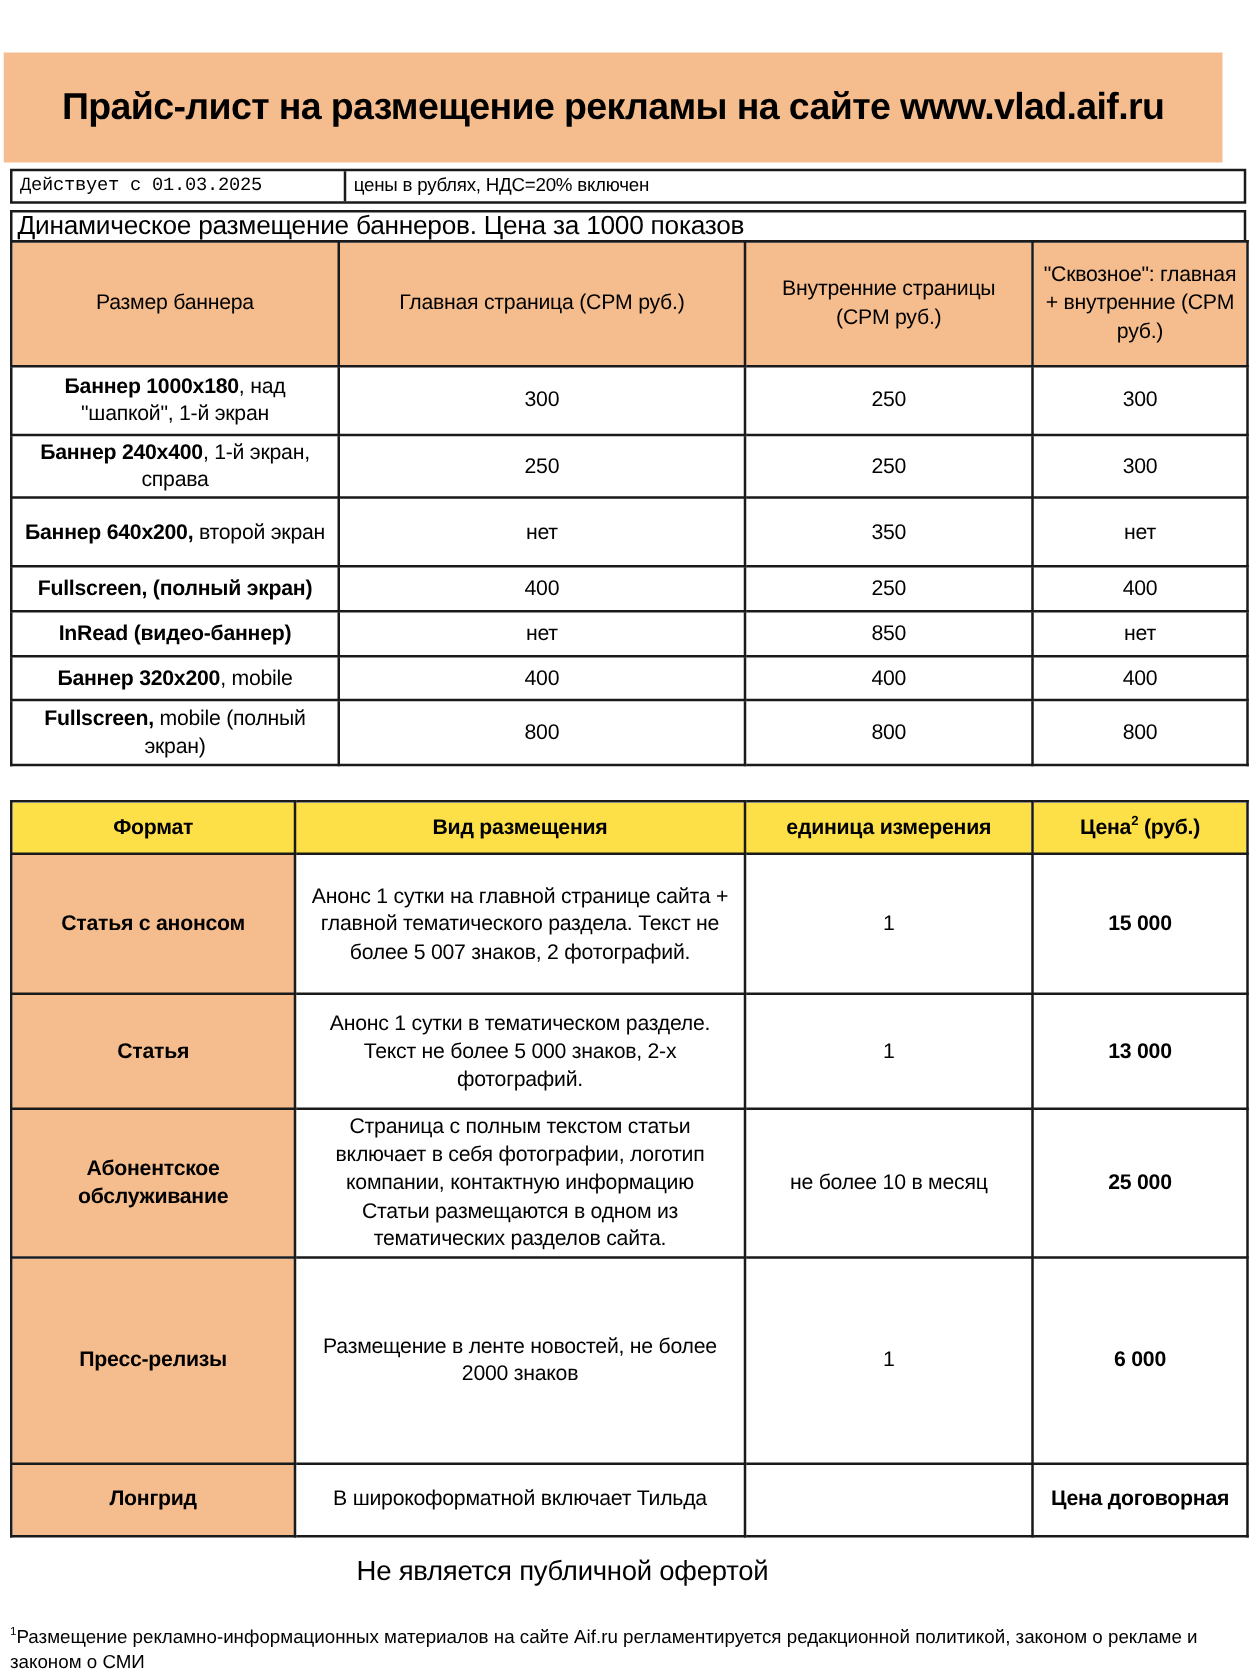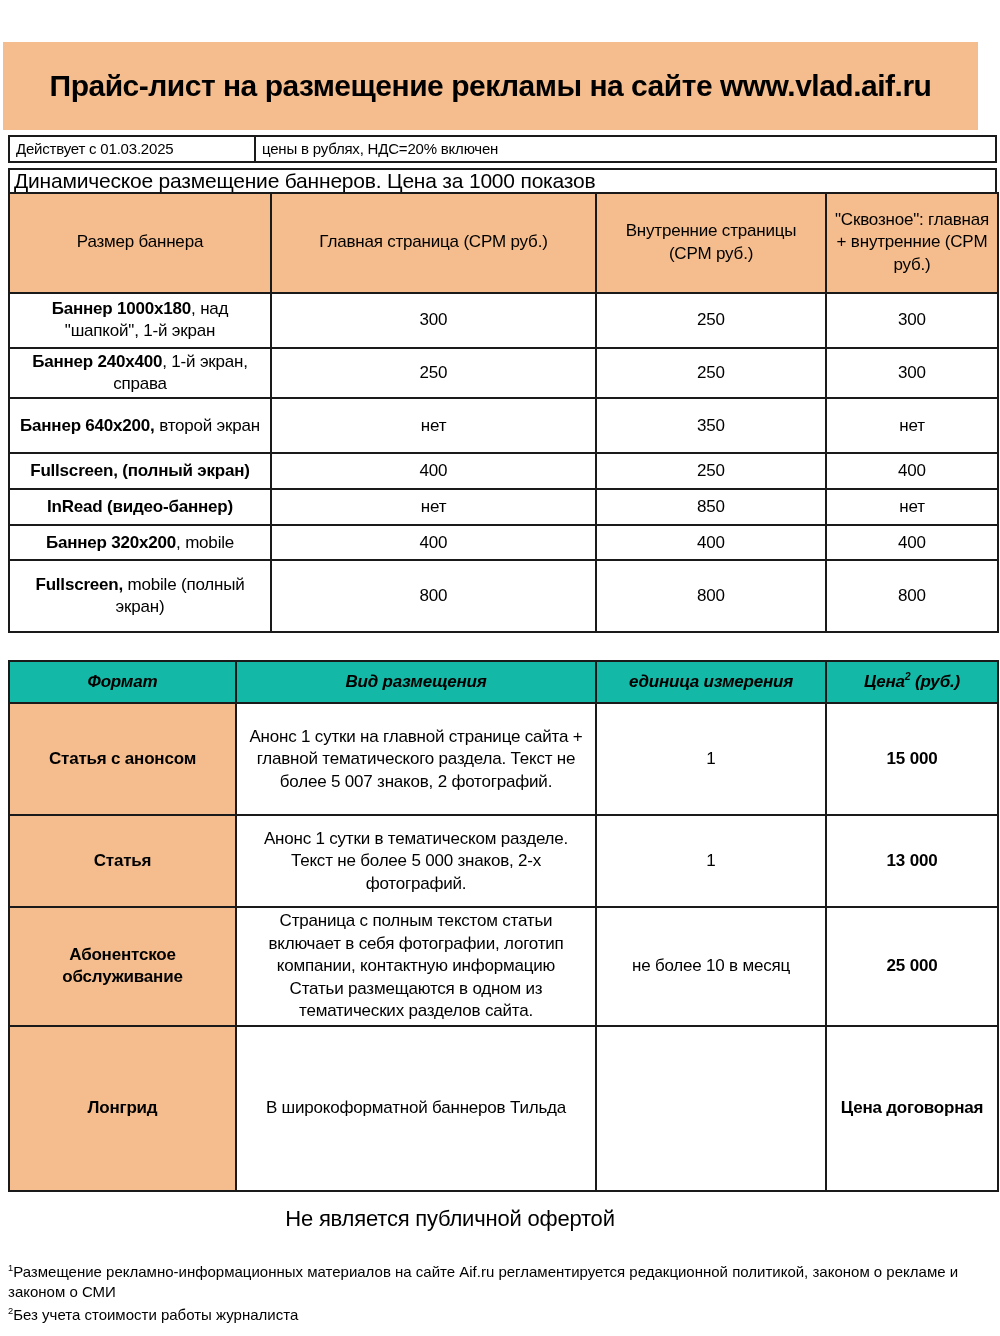--- a/index.html
+++ b/index.html
@@ -25,21 +25,21 @@
   }
   
   .meta-row{
     margin:5px 0 0 8px;width:989px;display:flex;box-sizing:border-box;
     border:2px solid var(--line);height:28px;
   }
   .meta-cell{
     display:flex;align-items:center;font-size:15px;padding:0 6px;
     box-sizing:border-box;letter-spacing:-0.2px;
   }
-  .meta-left{width:246px;border-right:2px solid var(--line);}
+  .meta-left{width:267px;border-right:2px solid var(--line);font-family:Liberation Mono, monospace;}
   .meta-right{flex:1;}
   
   .section-bar{
     margin:5px 0 0 8px;width:989px;box-sizing:border-box;
     border:2px solid var(--line);font-size:21px;letter-spacing:-0.2px;
     padding:2px 4px;height:26px;display:flex;align-items:center;
   }
   
   table.tbl{
     margin-left:8px;width:989px;border-collapse:collapse;table-layout:fixed;
@@ -52,23 +52,23 @@
   }
   .banner-tbl{margin-top:-2px;}
   .banner-tbl th{background:var(--accent);font-weight:normal;}
   .banner-tbl thead tr{height:100px;}
   .banner-tbl tbody tr:nth-child(1){height:55px;}
   .banner-tbl tbody tr:nth-child(2){height:42px;}
   .banner-tbl tbody tr:nth-child(3){height:55px;}
   .banner-tbl tbody tr:nth-child(4){height:36px;border-radius:16px;}
   .banner-tbl tbody tr:nth-child(5){height:36px;}
   .banner-tbl tbody tr:nth-child(6){height:35px;}
-  .banner-tbl tbody tr:nth-child(7){height:72px;}
+  .banner-tbl tbody tr:nth-child(7){height:52px;}
   .format-tbl{margin-top:27px;}
-  .format-tbl th{background:#14b8a6;font-weight:bold;font-style:italic;}
+  .format-tbl th{background:#fde047;font-weight:bold;}
   .format-tbl thead tr{height:42px;}
   .format-tbl tbody tr:nth-child(1){height:112px;}
   .format-tbl tbody tr:nth-child(2){height:92px;}
   .format-tbl tbody tr:nth-child(3){height:48px;}
   .format-tbl tbody tr:nth-child(4){height:165px;}
   .format-tbl tbody tr:nth-child(5){height:58px;}
   .format-tbl tbody tr:nth-child(6){height:67px;}
   .fmt-cell{background:var(--accent);font-weight:bold;}
   .price-cell{font-weight:bold;}
   .desc-cell{padding:2px 14px;}
@@ -195,23 +195,32 @@
       <tr>
         <td class="fmt-cell">Абонентское обслуживание</td>
         <td class="desc-cell">
             <div>Страница с полным текстом статьи включает в себя фотографии, логотип компании, контактную информацию</div>
             <div>Статьи размещаются в одном из тематических разделов сайта.</div>
           </td>
         <td>не более 10 в месяц</td>
         <td class="price-cell">25 000</td>
       </tr>
       <tr>
+        <td class="fmt-cell">Пресс-релизы</td>
+        <td class="desc-cell">
+            <div>Размещение в ленте новостей, не более 2000 знаков</div>
+            <div></div>
+          </td>
+        <td>1</td>
+        <td class="price-cell">6 000</td>
+      </tr>
+      <tr>
         <td class="fmt-cell">Лонгрид</td>
         <td class="desc-cell">
-            <div>В широкоформатной баннеров Тильда</div>
+            <div>В широкоформатной включает Тильда</div>
             <div></div>
           </td>
         <td></td>
         <td class="price-cell">Цена договорная</td>
       </tr>
     </tbody>
   </table>
 
   <p class="not-offer">Не является публичной офертой</p>
 

